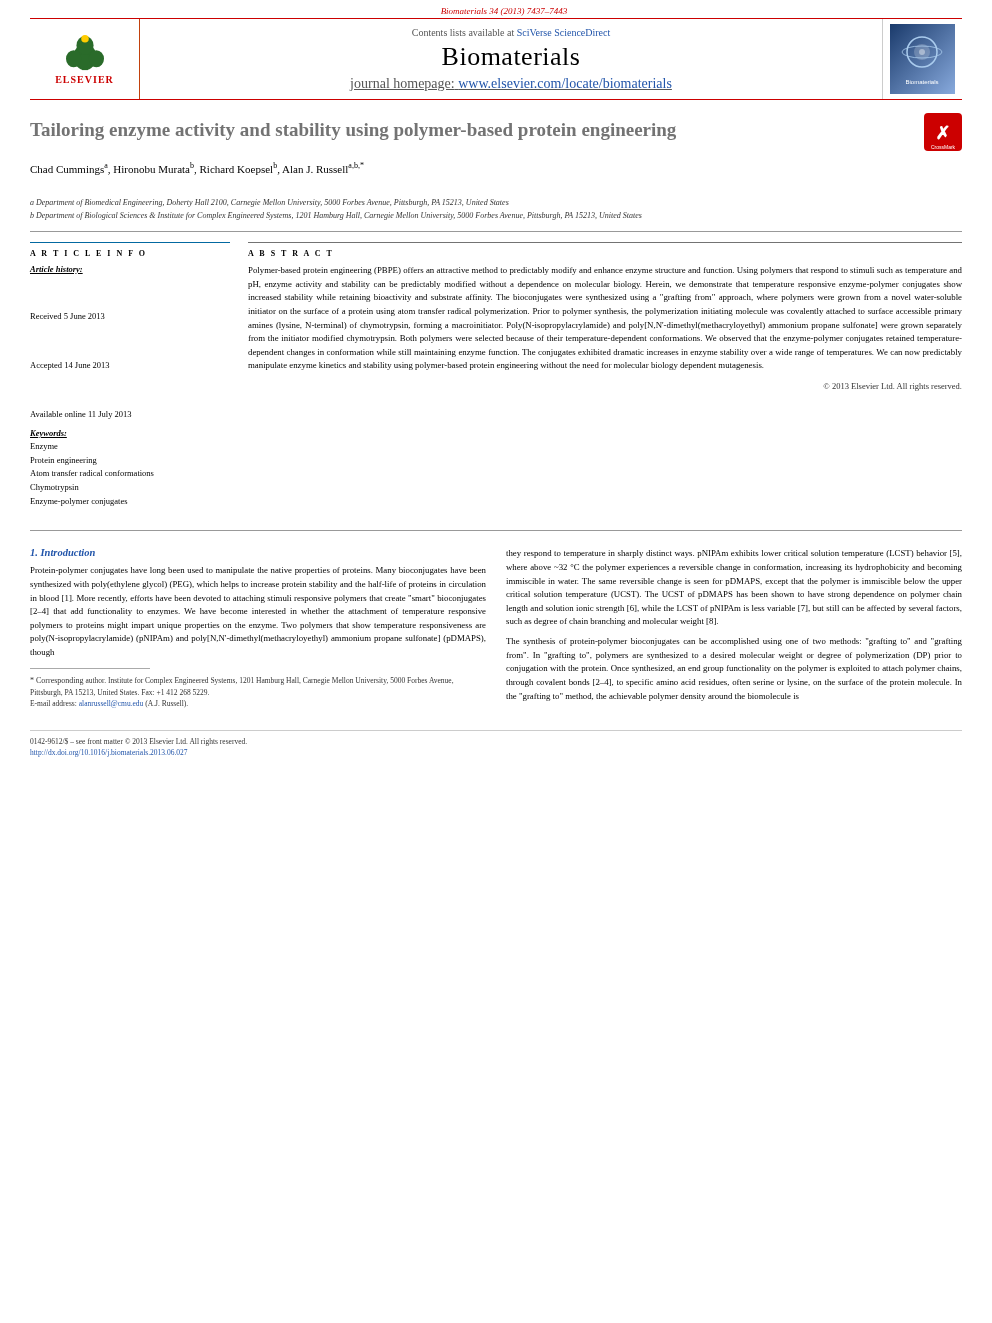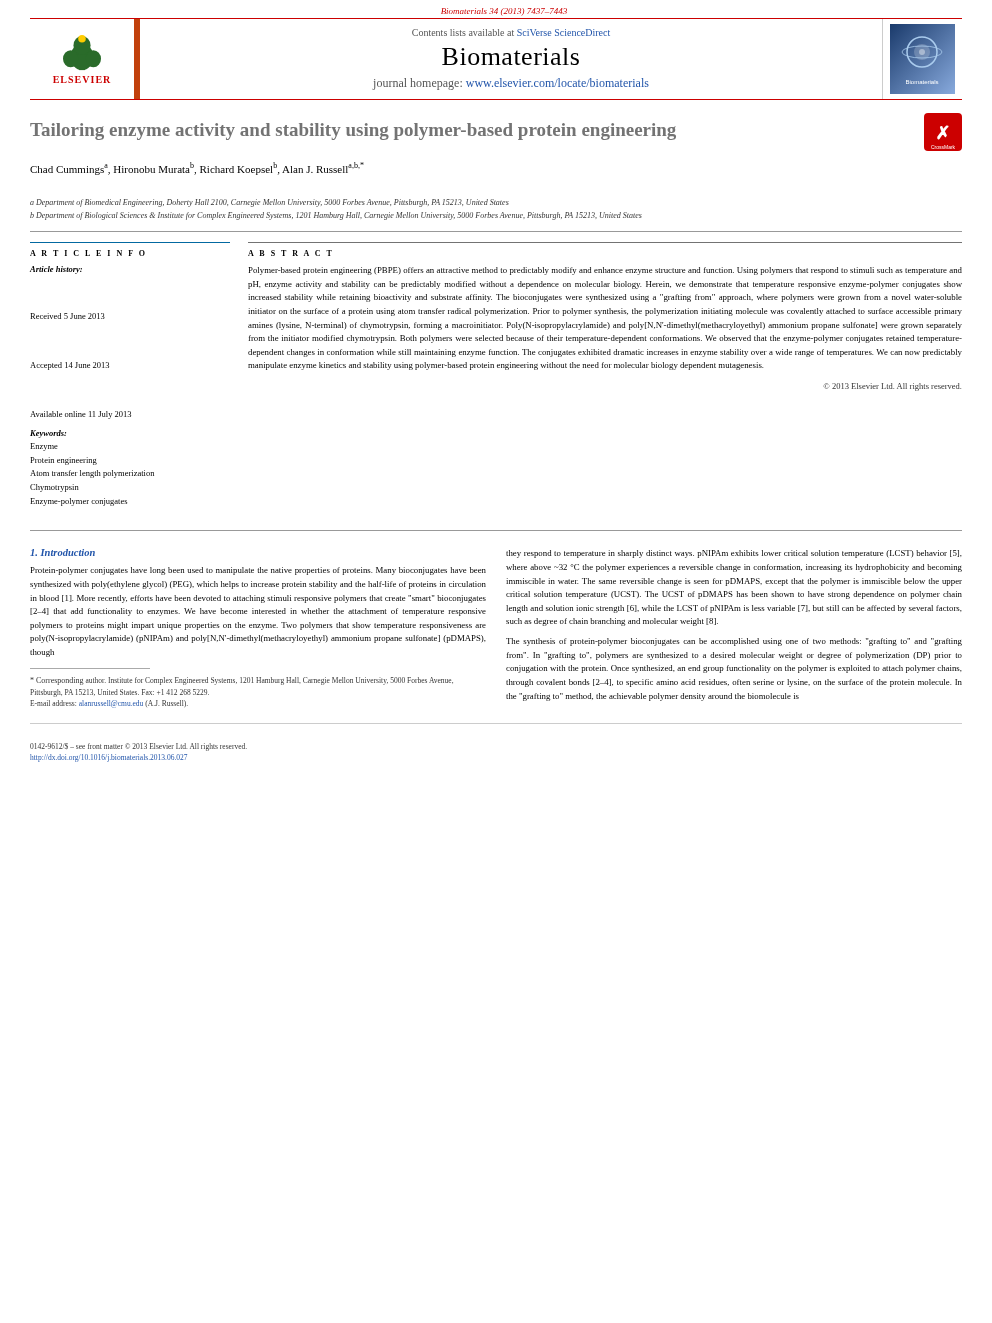--- a/index.html
+++ b/index.html
@@ -36,21 +36,21 @@
       margin: 0 30px;
     }
 
     .header-left-logo {
       width: 110px;
       min-height: 80px;
       display: flex;
       flex-direction: column;
       align-items: center;
       justify-content: center;
-      border-right: 6px solid #c2410c;
+      border-right: 1px solid #c2410c;
       padding: 5px;
     }
 
     .elsevier-logo {
       display: flex;
       flex-direction: column;
       align-items: center;
     }
 
     .elsevier-tree {
@@ -88,22 +88,23 @@
 
     .journal-title {
       font-size: 26px;
       font-weight: normal;
       color: #000;
       letter-spacing: 0.5px;
       margin-bottom: 4px;
     }
 
     .journal-homepage {
-      font-size: 12px;
+      font-size: 14px;
       color: #555;
+      text-decoration: underline;
     }
 
     .journal-homepage a {
       color: #2255aa;
       text-decoration: none;
     }
 
     .header-right-logo {
       width: 80px;
       display: flex;
@@ -201,20 +202,21 @@
 
     .info-subsection {
       margin-bottom: 8px;
     }
 
     .info-subsection-title {
       font-size: 8.5px;
       font-style: italic;
       font-weight: bold;
       margin-bottom: 2px;
+      text-decoration: underline;
     }
 
     .info-item {
       font-size: 8.5px;
       line-height: 1.5;
       color: #000;
       margin-top: 36px;
     }
 
     .keyword-item {
@@ -286,22 +288,22 @@
       line-height: 1.5;
       color: #333;
     }
 
     .footnote-text a {
       color: #2255aa;
       text-decoration: none;
     }
 
     .footer-bottom {
-      margin-top: 14px;
-      padding-top: 18px;
+      margin-top: 21px;
+      padding-top: 6px;
       border-top: 1px solid #ccc;
     }
 
     .footer-line {
       font-size: 7.5px;
       color: #333;
       margin-bottom: 2px;
     }
 
     .footer-link {
@@ -408,21 +410,21 @@
           <div class="info-subsection">
             <div class="info-subsection-title">Article history:</div>
             <div class="info-item">Received 5 June 2013</div>
             <div class="info-item">Accepted 14 June 2013</div>
             <div class="info-item">Available online 11 July 2013</div>
           </div>
           <div class="info-subsection">
             <div class="info-subsection-title">Keywords:</div>
             <div class="keyword-item">Enzyme</div>
             <div class="keyword-item">Protein engineering</div>
-            <div class="keyword-item">Atom transfer length polymerization</div>
+            <div class="keyword-item">Atom transfer radical conformations</div>
             <div class="keyword-item">Chymotrypsin</div>
             <div class="keyword-item">Enzyme-polymer conjugates</div>
           </div>
         </div>
       </div>
 
       <div class="col-right">
         <div class="abstract-box">
           <div class="section-label">A B S T R A C T</div>
           <div class="abstract-text">Polymer-based protein engineering (PBPE) offers an attractive method to predictably modify and enhance enzyme structure and function. Using polymers that respond to stimuli such as temperature and pH, enzyme activity and stability can be predictably modified without a dependence on molecular biology. Herein, we demonstrate that temperature responsive enzyme-polymer conjugates show increased stability while retaining bioactivity and substrate affinity. The bioconjugates were synthesized using a "grafting from" approach, where polymers were grown from a novel water-soluble initiator on the surface of a protein using atom transfer radical polymerization. Prior to polymer synthesis, the polymerization initiating molecule was covalently attached to surface accessible primary amines (lysine, N-terminal) of chymotrypsin, forming a macroinitiator. Poly(N-isopropylacrylamide) and poly[N,N'-dimethyl(methacryloyethyl) ammonium propane sulfonate] were grown separately from the initiator modified chymotrypsin. Both polymers were selected because of their temperature-dependent conformations. We observed that the enzyme-polymer conjugates retained temperature-dependent changes in conformation while still maintaining enzyme function. The conjugates exhibited dramatic increases in enzyme stability over a wide range of temperatures. We can now predictably manipulate enzyme kinetics and stability using polymer-based protein engineering without the need for molecular biology dependent mutagenesis.</div>

